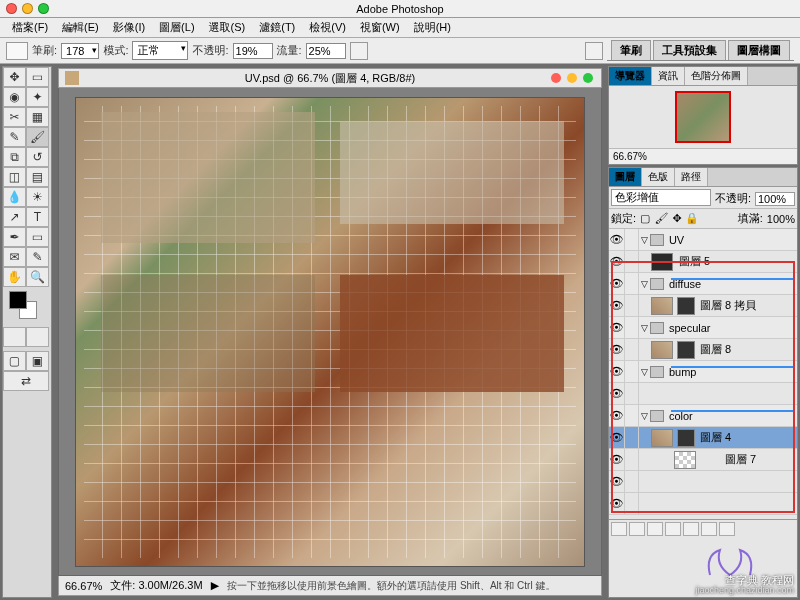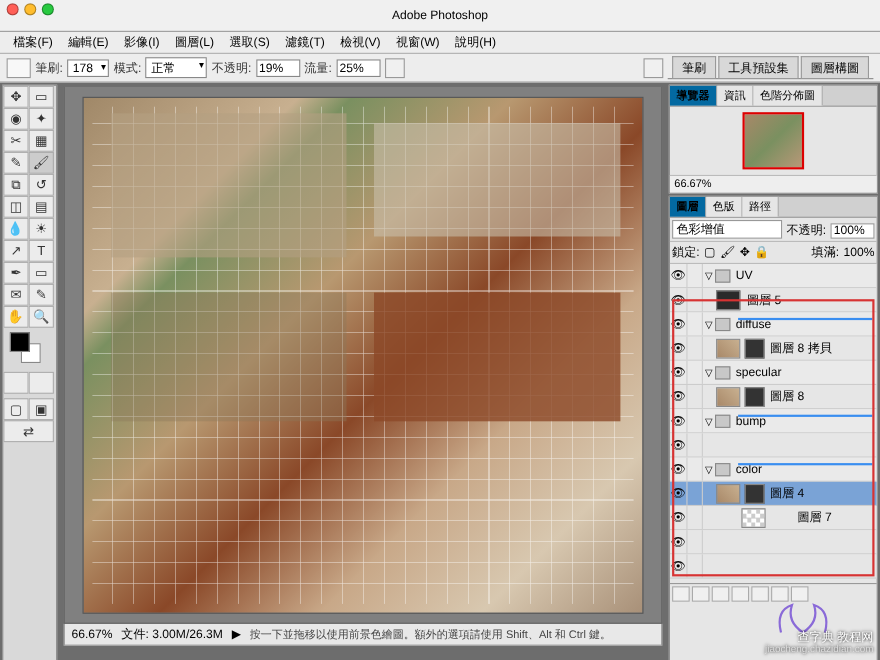--- a/index.html
+++ b/index.html
@@ -1,32 +1,32 @@
 <!DOCTYPE html>
 <html><head>
 <meta charset="utf-8">
 <style>
 * { box-sizing: border-box; margin: 0; padding: 0; font-family: "Microsoft JhengHei", Arial, sans-serif; font-size: 11px; }
 body { background: #6d6d6d; width: 800px; height: 600px; overflow: hidden; position: relative; }
-.titlebar { background: #f0f0f0; height: 29px; display: flex; align-items: center; justify-content: center; border-bottom: 1px solid #999; position: relative; }
+.titlebar { background: #f0f0f0; height: 18px; display: flex; align-items: center; justify-content: center; border-bottom: 1px solid #999; position: relative; }
 .titlebar .dot { width: 11px; height: 11px; border-radius: 50%; position: absolute; top: 3px; border: 1px solid rgba(0,0,0,0.3); }
 .titlebar .red { background: #ff5f57; left: 6px; }
 .titlebar .yel { background: #ffbd2e; left: 22px; }
 .titlebar .grn { background: #28c940; left: 38px; }
 .menubar { background: #ededed; height: 20px; display: flex; align-items: center; border-bottom: 1px solid #aaa; padding: 0 6px; gap: 2px; }
 .menubar span { padding: 2px 6px; cursor: default; }
 .optbar { background: #ededed; height: 26px; display: flex; align-items: center; border-bottom: 1px solid #aaa; padding: 0 6px; gap: 4px; }
 .optbar .tool-icn { width: 22px; height: 18px; border: 1px solid #999; background: #f8f8f8; }
 .optbar .lbl { color: #333; }
 .optbar .drop { border: 1px solid #888; background: #fff; padding: 1px 14px 1px 4px; position: relative; }
 .optbar .drop::after { content: "▾"; position: absolute; right: 2px; top: 1px; font-size: 9px; }
 .optbar .num { border: 1px solid #888; background: #fff; padding: 1px 2px; width: 40px; }
 .optbar .btn { width: 18px; height: 18px; border: 1px solid #999; background: #f0f0f0; }
 .tabstrip { background: #ededed; height: 20px; display: flex; align-items: center; border-bottom: 1px solid #888; padding: 0 4px; gap: 2px; margin-left: auto; }
-.tab { background: #d8d8d8; border: 1px solid #999; border-bottom: none; padding: 2px 8px; }
+.tab { background: #d8d8d8; border: 1px solid #999; border-bottom: none; padding: 2px 8px; font-weight: bold; }
 .workspace { display: flex; height: 536px; }
 .toolbox { width: 50px; background: #d9d9d9; border: 1px solid #888; margin: 2px; display: flex; flex-direction: column; }
 .toolbox .row { display: flex; }
 .toolbox .tbtn { width: 23px; height: 20px; border: 1px solid #aaa; background: #ececec; display: flex; align-items: center; justify-content: center; font-size: 12px; color: #333; }
 .toolbox .swatch { height: 30px; position: relative; margin-top: 4px; }
 .toolbox .fg { width: 18px; height: 18px; background: #000; border: 1px solid #888; position: absolute; left: 6px; top: 0; }
 .toolbox .bg { width: 18px; height: 18px; background: #fff; border: 1px solid #888; position: absolute; left: 16px; top: 10px; }
 .toolbox .mode { display: flex; margin-top: 6px; }
 .toolbox .mode div { width: 23px; height: 20px; border: 1px solid #aaa; background: #ececec; }
 .docwin { flex: 1; margin: 4px; position: relative; }
@@ -188,20 +188,27 @@
     <div class="row" style="margin-top:4px">
         <div class="tbtn">▢</div>
         <div class="tbtn">▣</div>
       </div>
     <div class="row">
         <div class="tbtn" style="width:46px">⇄</div>
       </div>
   </div>
 
   <div class="docwin">
+    <div class="doctitle">
+      <span class="ic"></span>
+      <span>UV.psd @ 66.7% (圖層 4, RGB/8#)</span>
+      <span class="dot red2"></span>
+      <span class="dot yel2"></span>
+      <span class="dot grn2"></span>
+    </div>
     <div class="canvas">
       <div class="canvimg">
         <div class="patch p1"></div>
           <div class="patch p2"></div>
         <div class="patch p3"></div>
           <div class="patch p4"></div>
         <div class="patch p5"></div>
           <div class="patch p6"></div>
           <div class="patch p7"></div>
       </div>

